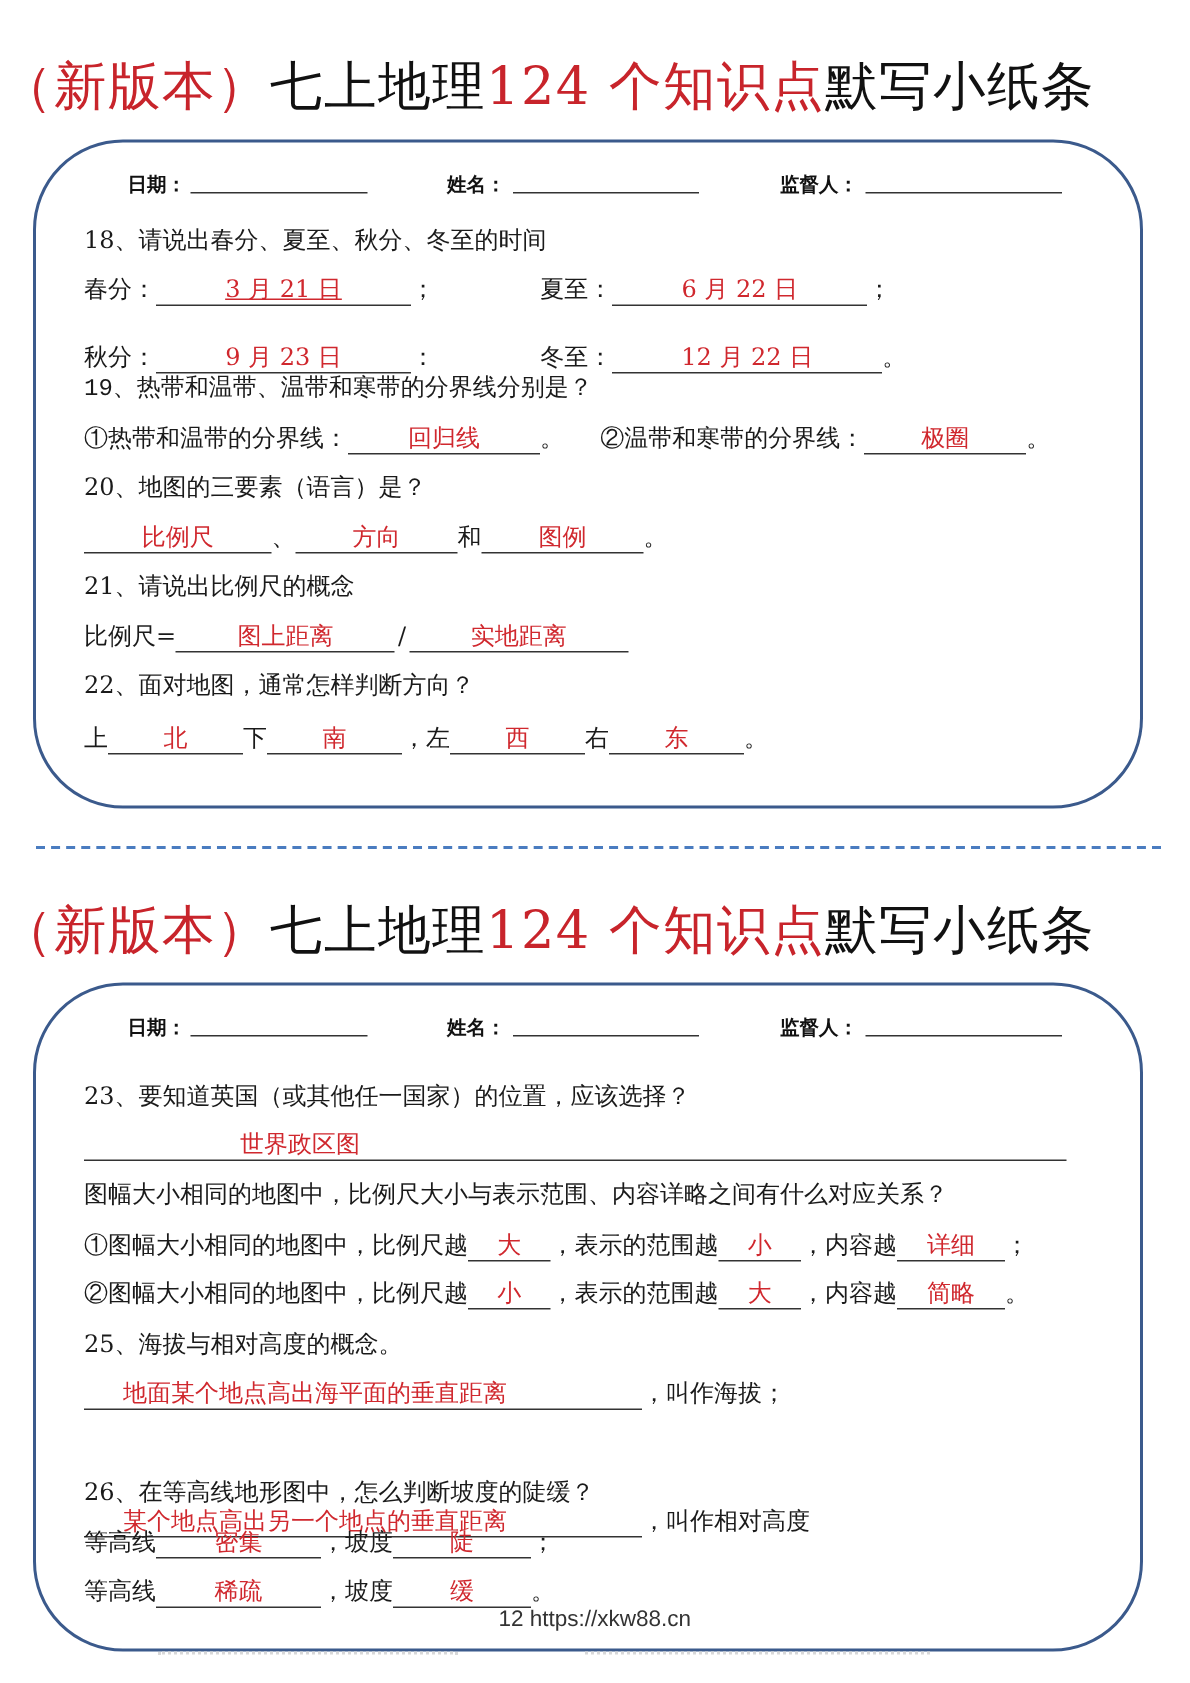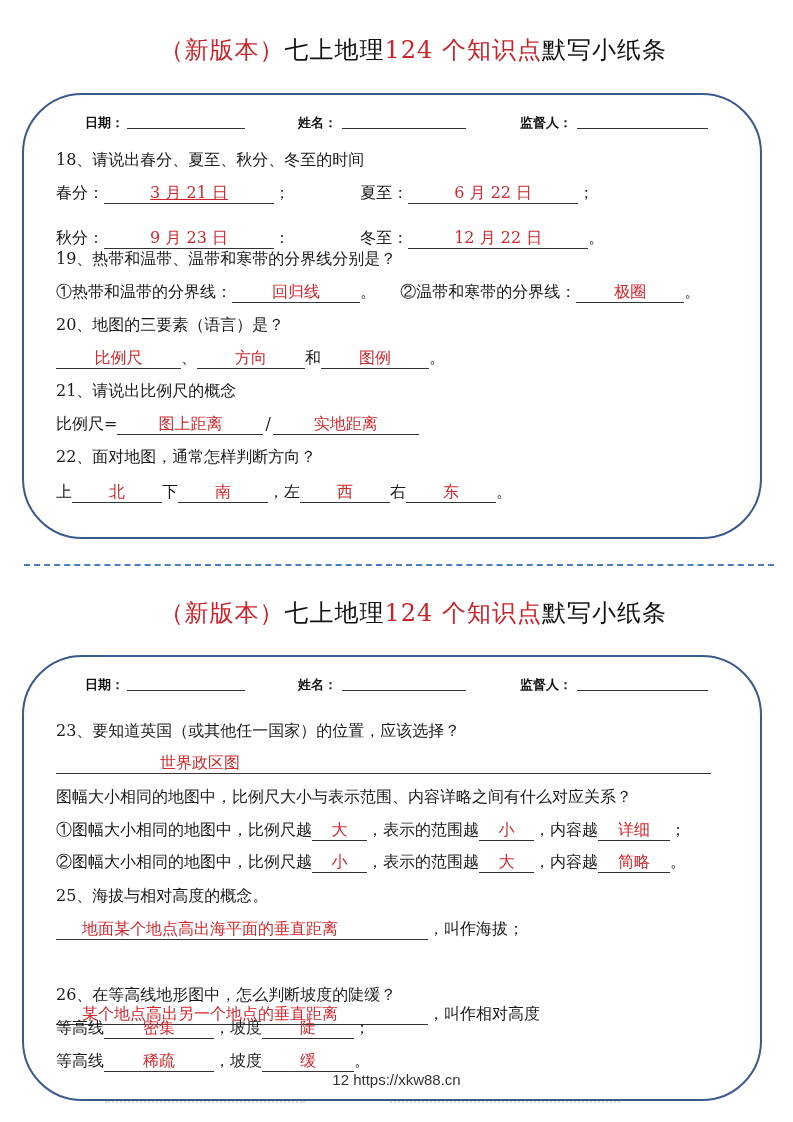--- a/index.html
+++ b/index.html
@@ -1,19 +1,19 @@
 <!DOCTYPE html>
 <html><head>
 <meta charset="utf-8">
 <style>
   html, body { margin:0; padding:0; background:#ffffff; }
   body { width:793px; height:1122px; position:relative; overflow:hidden;
          font-family:"DejaVu Serif", serif; color:#1a1a1a; }
-  .title { position:absolute; left:0; width:667px; text-align:right;
-           font-size:24px; letter-spacing:1px; white-space:nowrap;
+  .title { position:absolute; left:0; width:667px; text-align:left;
+           font-size:35px; letter-spacing:1px; white-space:nowrap;
            font-family:"DejaVu Serif", serif; }
   .title .red { color:#c8242b; }
   .title .blk { color:#111111; }
   .card { position:absolute; left:22px; width:740px; border:2px solid #3b5a8c;
           border-radius:60px; box-sizing:border-box; }
   .hdr { position:absolute; font-size:13px; font-weight:bold; color:#111;
          font-family:"DejaVu Sans", sans-serif; white-space:nowrap; }
   .hdr-line { position:absolute; border-bottom:1px solid #333; height:0; }
   .line { position:absolute; left:56px; font-size:16px; white-space:nowrap;
           color:#1a1a1a; line-height:22px; }
@@ -50,21 +50,21 @@
   <span>春分：</span><span class="blank" style="width:170px;text-decoration:underline;">3 月 21 日</span><span>；</span>
   <span style="display:inline-block; width:60px;"></span>
   <span>夏至：</span><span class="blank" style="width:170px;">6 月 22 日</span><span>；</span>
 </div>
 <div class="line" style="top:227px;">
   <span>秋分：</span><span class="blank" style="width:170px;">9 月 23 日</span><span>：</span>
   <span style="display:inline-block; width:60px;"></span>
   <span>冬至：</span><span class="blank" style="width:180px;">12 月 22 日</span><span>。</span>
 </div>
 
-<div class="line" style="top:248px;">19、热带和温带、温带和寒带的分界线分别是？</div>
+<div class="line" style="top:248px;font-family:Liberation Mono, monospace;">19、热带和温带、温带和寒带的分界线分别是？</div>
 <div class="line" style="top:281px;">
   <span>①热带和温带的分界线：</span><span class="blank" style="width:128px;">回归线</span><span>。</span>
   <span style="display:inline-block; width:14px;"></span>
   <span>②温带和寒带的分界线：</span><span class="blank" style="width:108px;">极圈</span><span>。</span>
 </div>
 
 <div class="line" style="top:314px;">20、地图的三要素（语言）是？</div>
 <div class="line" style="top:347px;">
   <span class="blank" style="width:125px;">比例尺</span><span>、</span><span class="blank" style="width:108px;">方向</span><span>和</span><span class="blank" style="width:108px;">图例</span><span>。</span>
 </div>

